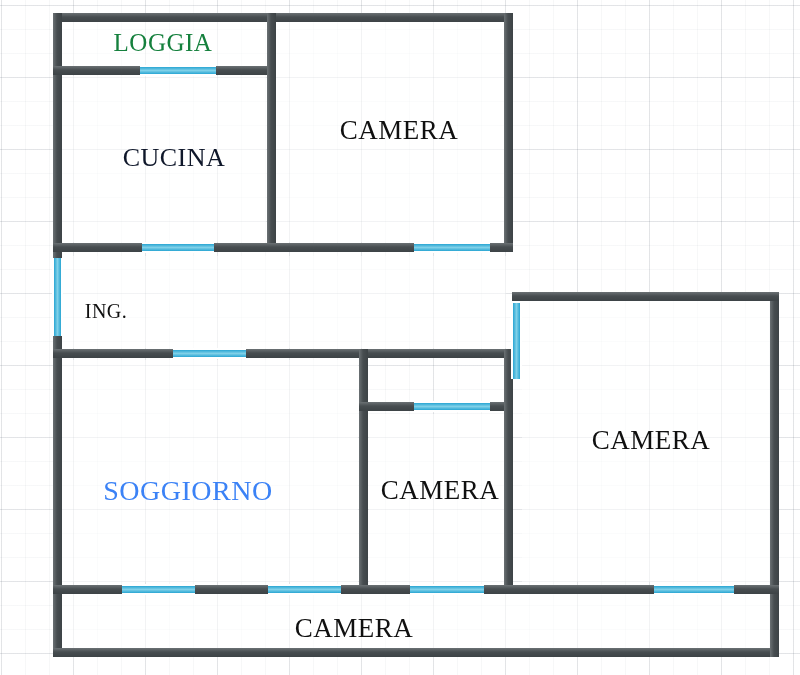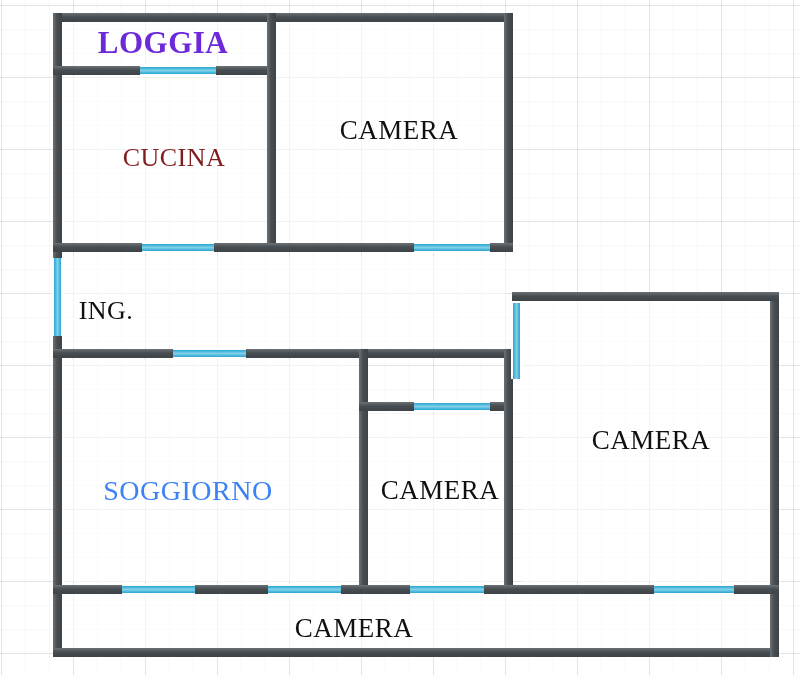--- a/index.html
+++ b/index.html
@@ -128,23 +128,23 @@
       <div class="opening v" style="left: 52px; top: 258px; width: 11px; height: 78px;"></div>
       <div class="opening h" style="left: 173px; top: 348px; width: 73px; height: 11px;"></div>
       <div class="opening v" style="left: 511px; top: 303px; width: 11px; height: 76px;"></div>
       <div class="opening h" style="left: 414px; top: 401px; width: 76px; height: 11px;"></div>
       <div class="opening h" style="left: 122px; top: 584px; width: 73px; height: 11px;"></div>
       <div class="opening h" style="left: 268px; top: 584px; width: 73px; height: 11px;"></div>
       <div class="opening h" style="left: 410px; top: 584px; width: 74px; height: 11px;"></div>
       <div class="opening h" style="left: 654px; top: 584px; width: 80px; height: 11px;"></div>
     </div>
   <div id="labels-layer">
-      <div class="room-label" style="left: 163px; top: 43px; font-size: 31px; color: #6d28d9; font-weight: bold;">LOGGIA</div>
-      <div class="room-label" style="left: 174px; top: 158px; font-size: 26px; color: #7f1d1d;">CUCINA</div>
+      <div class="room-label" style="left: 163px; top: 43px; font-size: 25px; color: #15803d;">LOGGIA</div>
+      <div class="room-label" style="left: 174px; top: 158px; font-size: 26px; color: #0f172a;">CUCINA</div>
       <div class="room-label" style="left: 399px; top: 130px; font-size: 27px; color: rgb(16, 16, 16);">CAMERA</div>
-      <div class="room-label" style="left: 106px; top: 311px; font-size: 26px; color: rgb(16, 16, 16);">ING.</div>
+      <div class="room-label" style="left: 106px; top: 311px; font-size: 20px; color: rgb(16, 16, 16);">ING.</div>
       <div class="room-label" style="left: 188px; top: 491px; font-size: 28px; color: #3b82f6;">SOGGIORNO</div>
       <div class="room-label" style="left: 440px; top: 490px; font-size: 27px; color: rgb(16, 16, 16);">CAMERA</div>
       <div class="room-label" style="left: 651px; top: 440px; font-size: 27px; color: rgb(16, 16, 16);">CAMERA</div>
       <div class="room-label" style="left: 354px; top: 628px; font-size: 27px; color: rgb(16, 16, 16);">CAMERA</div>
     </div>
 
 </div>
 
 </body></html>

